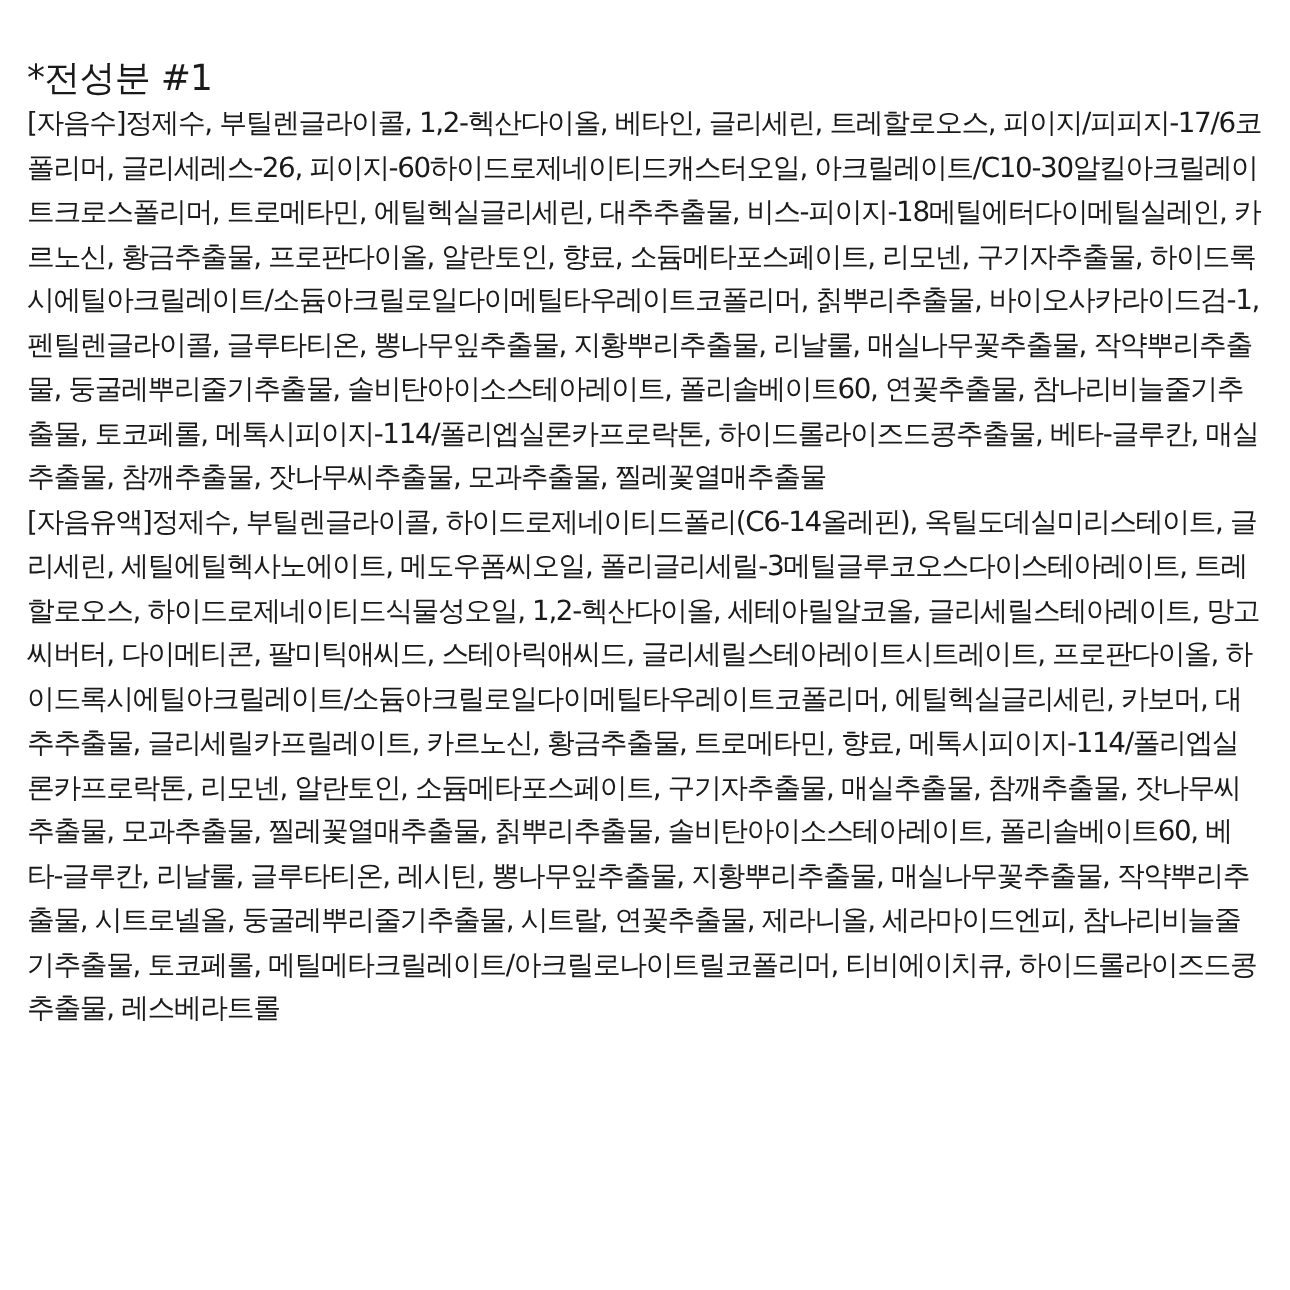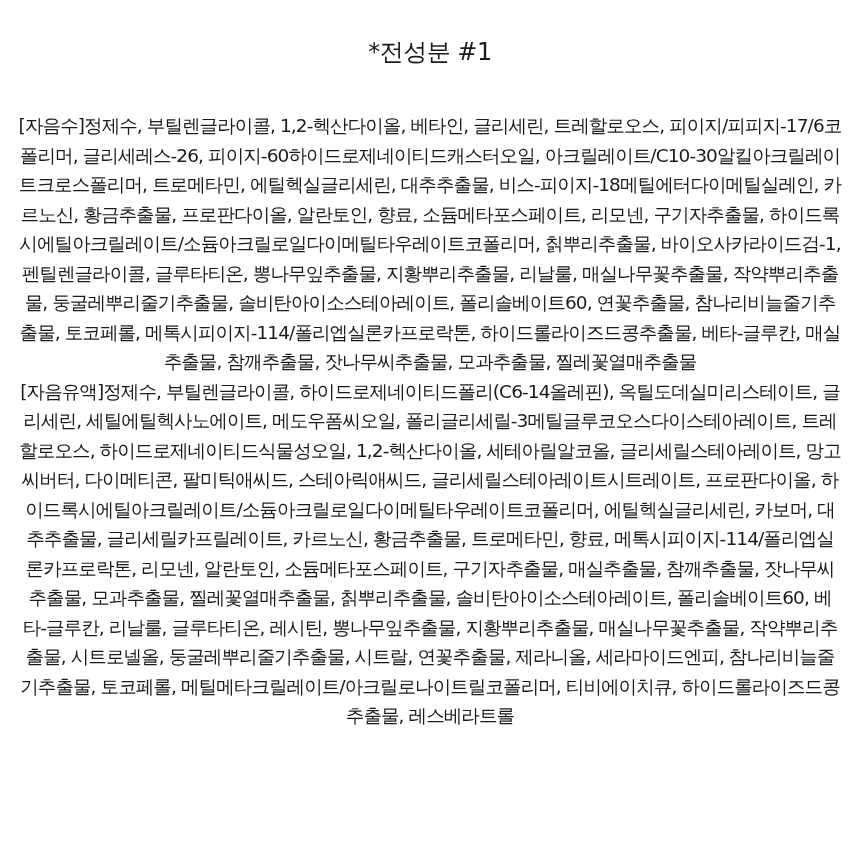--- a/index.html
+++ b/index.html
@@ -11,39 +11,37 @@
       width: 860px;
       height: 860px;
       overflow: hidden;
       font-family: "DejaVu Sans", "Liberation Sans", sans-serif;
       color: #1a1a1a;
     }
     .page {
       width: 860px;
       box-sizing: border-box;
       padding: 0 18px;
-      text-align: center;
     }
     .title {
       margin: 0;
       padding-top: 36px;
       font-size: 24px;
       font-weight: normal;
       line-height: 32px;
       letter-spacing: -0.5px;
     }
     .section {
       margin: 0;
       font-size: 18.5px;
       line-height: 29.5px;
       letter-spacing: -0.9px;
       word-break: break-all;
     }
     .section-1 {
-      margin-top: 43px;
     }
     .section-2 {
     }
   </style>
 </head>
 <body>
 
 <div class="page">
   <h1 class="title">*전성분 #1</h1>
 

